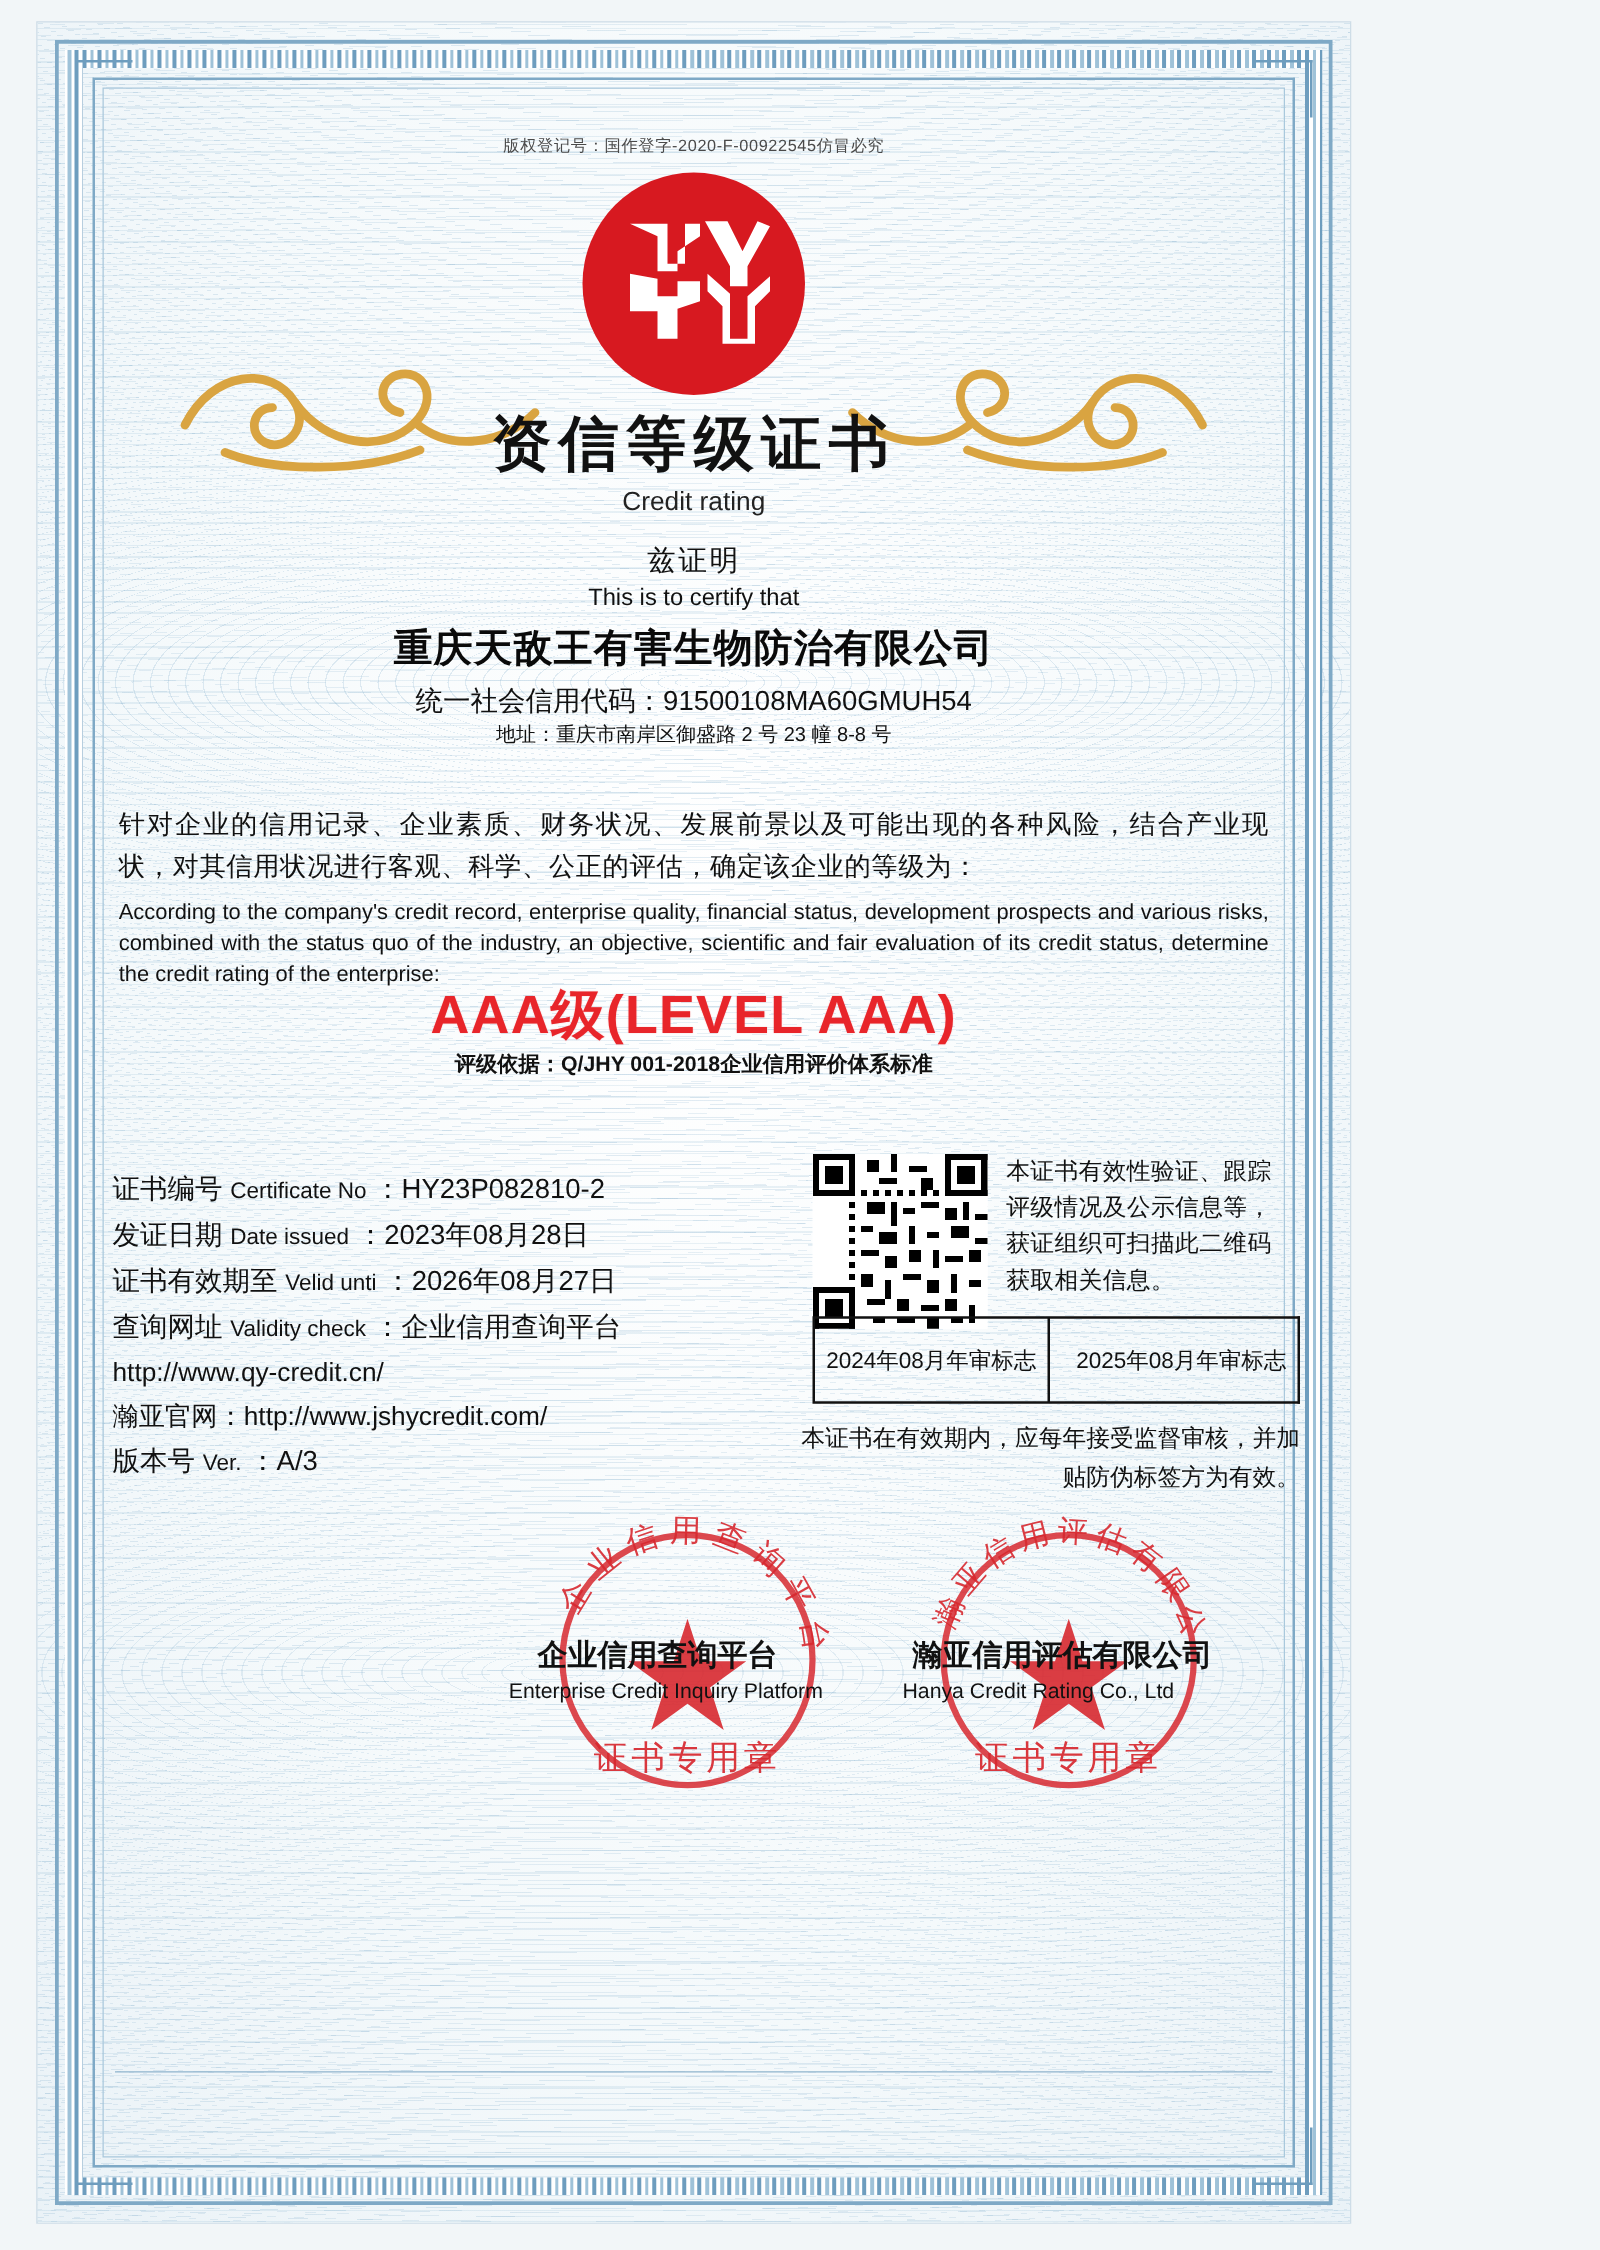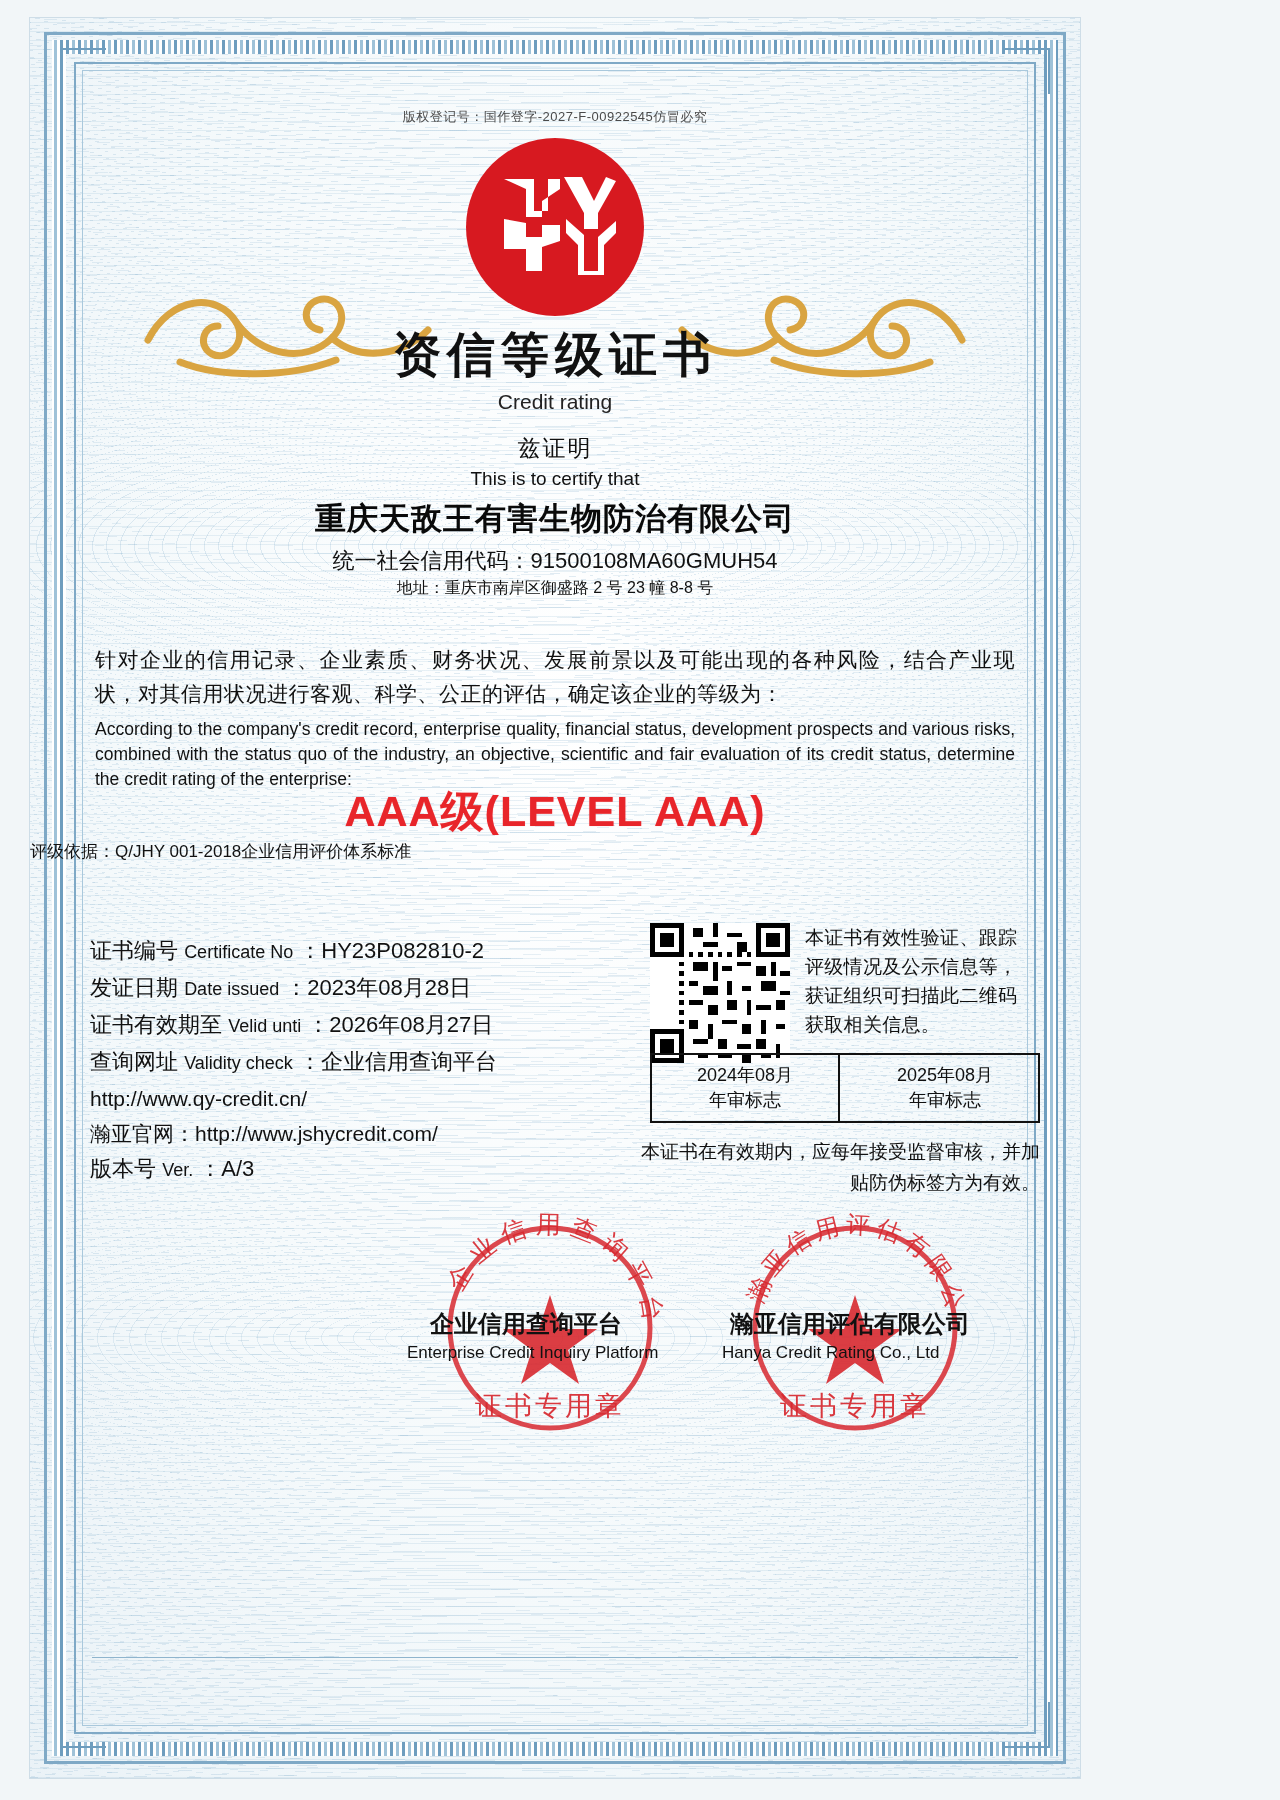--- a/index.html
+++ b/index.html
@@ -144,22 +144,22 @@
     margin-top:6px;
     font-size:17.5px;color:#111;line-height:25px;text-align:justify;
   }
 
   .level{
     position:absolute;top:765px;left:0;width:1050px;text-align:center;
     color:#e8252a;font-size:43px;font-weight:bold;letter-spacing:1px;
     text-shadow:0 0 1px rgba(232,37,42,.4);
   }
   .basis-cn{
-    position:absolute;top:822px;left:0;width:1050px;text-align:left;
-    font-size:17px;color:#111;
+    position:absolute;top:822px;left:0;width:1050px;text-align:center;
+    font-size:17px;color:#111;font-weight:bold;
   }
   .basis-en{
     position:absolute;top:848px;left:0;width:1050px;text-align:center;
     font-size:17px;color:#111;
   }
 
   
   .details{
     position:absolute;left:60px;top:915px;width:540px;
     font-size:22px;color:#111;line-height:35px;
@@ -176,21 +176,21 @@
   .qr svg{display:block;}
   .note-right{
     position:absolute;left:775px;top:905px;width:230px;
     font-size:19px;color:#111;line-height:29px;letter-spacing:.3px;
   }
   .stamp-boxes{
     position:absolute;left:620px;top:1035px;width:390px;height:70px;
     display:flex;
   }
   .stamp-box{
-    flex:1;border:2px solid #111;display:flex;flex-direction:column;
+    flex:1;border:2px solid #111;display:flex;
     align-items:center;justify-content:center;font-size:18px;color:#111;
     line-height:25px;
   }
   .stamp-box + .stamp-box{border-left:none;padding-left:12px;}
   .note-bottom{
     position:absolute;left:600px;top:1118px;width:410px;
     font-size:19px;color:#111;line-height:31px;text-align:right;
   }
 
   
@@ -229,21 +229,21 @@
     <div class="border-guilloche"></div>
     <div class="border-inner"></div>
     <div class="border-inner2"></div>
     <div class="corner tl"></div>
     <div class="corner tr"></div>
     <div class="corner bl"></div>
     <div class="corner br"></div>
 
     <div class="content">
 
-      <div class="copyright">版权登记号：国作登字-2027-F-00922545仿冒必究</div>
+      <div class="copyright">版权登记号：国作登字-2020-F-00922545仿冒必究</div>
 
       <div class="logo-wrap">
         <svg class="flourish left" width="300" height="110" viewBox="0 0 300 110">
           <g fill="none" stroke="#d9a441" stroke-width="7" stroke-linecap="round">
             <path d="M8 62 C 30 18, 78 14, 96 44 C 108 64, 88 84, 72 76 C 58 69, 62 48, 78 48"></path>
             <path d="M96 44 C 120 78, 166 86, 192 60 C 212 40, 198 16, 178 22 C 162 27, 162 48, 180 52"></path>
             <path d="M192 60 C 220 84, 262 78, 288 52"></path>
             <path d="M40 84 C 80 100, 150 100, 196 82"></path>
           </g>
         </svg>

